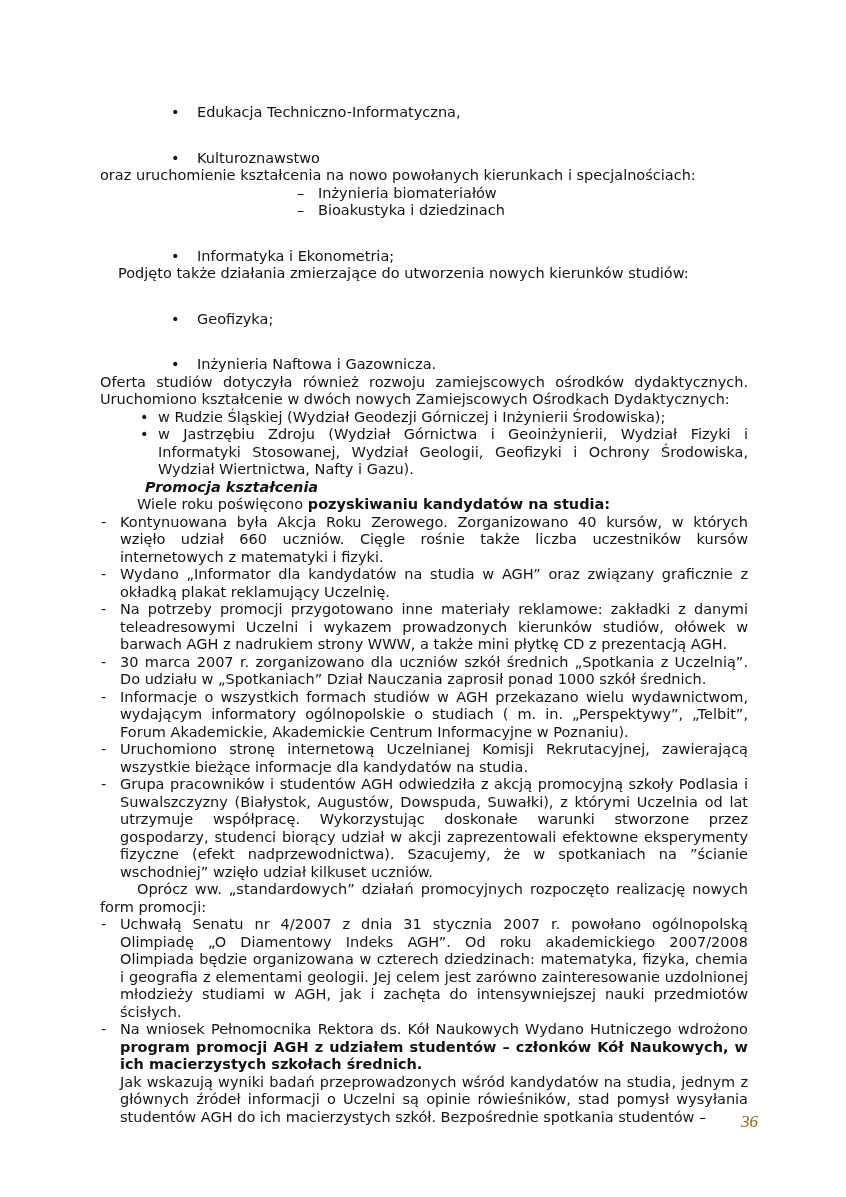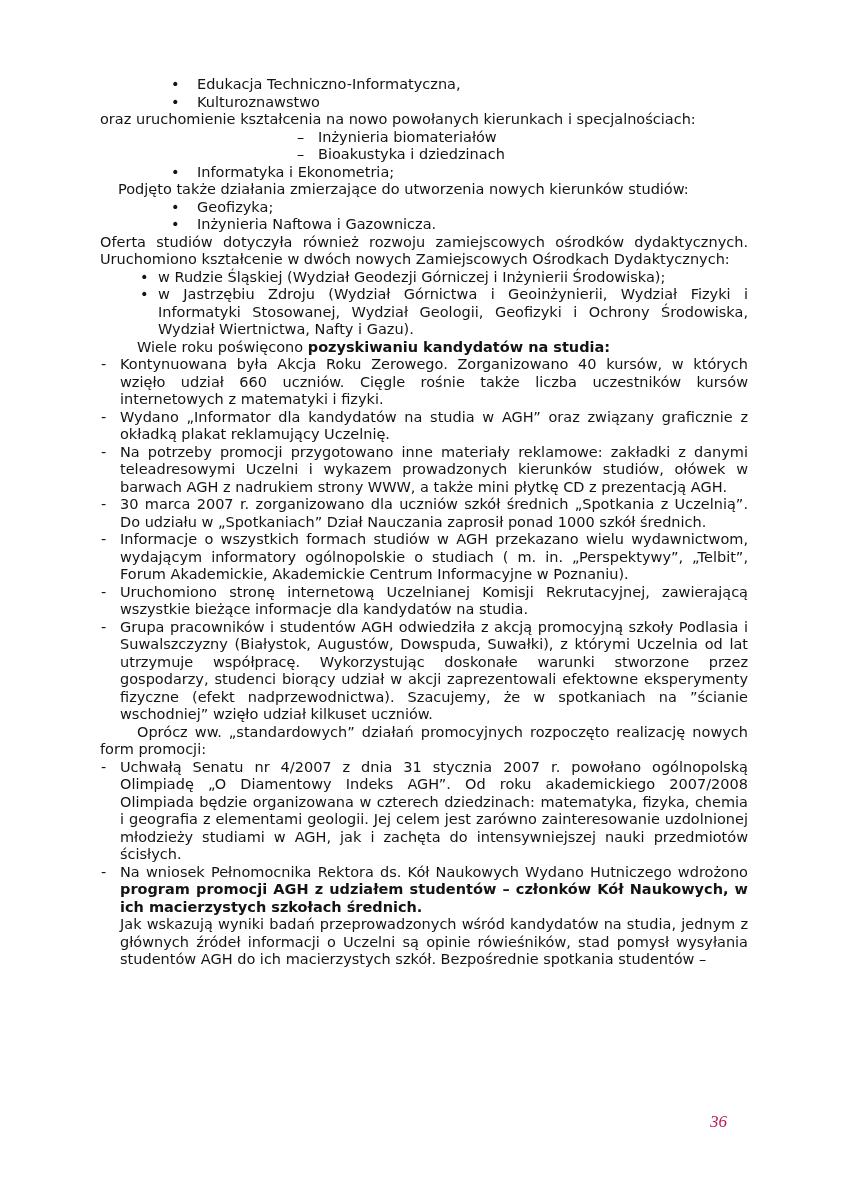--- a/index.html
+++ b/index.html
@@ -14,21 +14,21 @@
     overflow:hidden;
   }
   .content {
     position:absolute;
     left:100px; top:76px; width:648px;
     text-align:justify;
   }
   .block { position:relative; }
 
   
-  .bul-a { position:relative; padding-left:97px; }
+  .bul-a { position:relative; padding-left:97px;margin-top:28px; }
   .bul-a::before { content:"•"; position:absolute; left:71px; top:0; }
 
   
   .bul-b { position:relative; padding-left:58px; }
   .bul-b::before { content:"•"; position:absolute; left:40px; top:0; }
 
   
   .dash2 { position:relative; padding-left:218px; }
   .dash2::before { content:"–"; position:absolute; left:197px; top:0; }
 
@@ -43,26 +43,26 @@
     padding-left:45px;
     font-weight:bold;
     font-style:italic;
   }
   b { font-weight:bold; }
 
   .page-number {
     position:absolute;
     left:710px; top:1112px;
     width:48px;
-    text-align:left;
+    text-align:right;
     font-family:"Liberation Serif", serif;
     font-style:italic;
     font-size:17px;
     line-height:20px;
-    color:#be185d;
+    color:#a16207;
   }
 </style>
 </head>
 <body>
 
 <div class="page">
   <div class="content">
 
     <div class="block bul-a">Edukacja Techniczno-Informatyczna,</div>
     <div class="block bul-a">Kulturoznawstwo</div>
@@ -76,20 +76,21 @@
     <div class="block para para-podjeto">Podjęto także działania zmierzające do utworzenia nowych kierunków studiów:</div>
 
     <div class="block bul-a">Geofizyka;</div>
     <div class="block bul-a">Inżynieria Naftowa i Gazownicza.</div>
 
     <div class="block para">Oferta studiów dotyczyła również rozwoju zamiejscowych ośrodków dydaktycznych. Uruchomiono kształcenie w dwóch nowych Zamiejscowych Ośrodkach Dydaktycznych:</div>
 
     <div class="block bul-b">w Rudzie Śląskiej (Wydział Geodezji Górniczej i Inżynierii Środowiska);</div>
     <div class="block bul-b">w Jastrzębiu Zdroju (Wydział Górnictwa i Geoinżynierii, Wydział Fizyki i Informatyki Stosowanej, Wydział Geologii, Geofizyki i Ochrony Środowiska, Wydział Wiertnictwa, Nafty i Gazu).</div>
 
+    <div class="block heading-promocja">Promocja kształcenia</div>
 
     <div class="block para indent-first"><span>Wiele roku poświęcono </span><b>pozyskiwaniu kandydatów na studia:</b></div>
 
     <div class="block dash">Kontynuowana była Akcja Roku Zerowego. Zorganizowano 40 kursów, w których wzięło udział 660 uczniów. Cięgle rośnie także liczba uczestników kursów internetowych z matematyki i fizyki.</div>
     <div class="block dash">Wydano „Informator dla kandydatów na studia w AGH” oraz związany graficznie z okładką plakat reklamujący Uczelnię.</div>
     <div class="block dash">Na potrzeby promocji przygotowano inne materiały reklamowe: zakładki z danymi teleadresowymi Uczelni i wykazem prowadzonych kierunków studiów, ołówek w barwach AGH z nadrukiem strony WWW, a także mini płytkę CD z prezentacją AGH.</div>
     <div class="block dash">30 marca 2007 r. zorganizowano dla uczniów szkół średnich „Spotkania z Uczelnią”. Do udziału w „Spotkaniach” Dział Nauczania zaprosił ponad 1000 szkół średnich.</div>
     <div class="block dash">Informacje o wszystkich formach studiów w AGH przekazano wielu wydawnictwom, wydającym informatory ogólnopolskie o studiach ( m. in. „Perspektywy”, „Telbit”, Forum Akademickie, Akademickie Centrum Informacyjne w Poznaniu).</div>
     <div class="block dash">Uruchomiono stronę internetową Uczelnianej Komisji Rekrutacyjnej, zawierającą wszystkie bieżące informacje dla kandydatów na studia.</div>
     <div class="block dash">Grupa pracowników i studentów AGH odwiedziła z akcją promocyjną szkoły Podlasia i Suwalszczyzny (Białystok, Augustów, Dowspuda, Suwałki), z którymi Uczelnia od lat utrzymuje współpracę. Wykorzystując doskonałe warunki stworzone przez gospodarzy, studenci biorący udział w akcji zaprezentowali efektowne eksperymenty fizyczne (efekt nadprzewodnictwa). Szacujemy, że w spotkaniach na ”ścianie wschodniej” wzięło udział kilkuset uczniów.</div>

